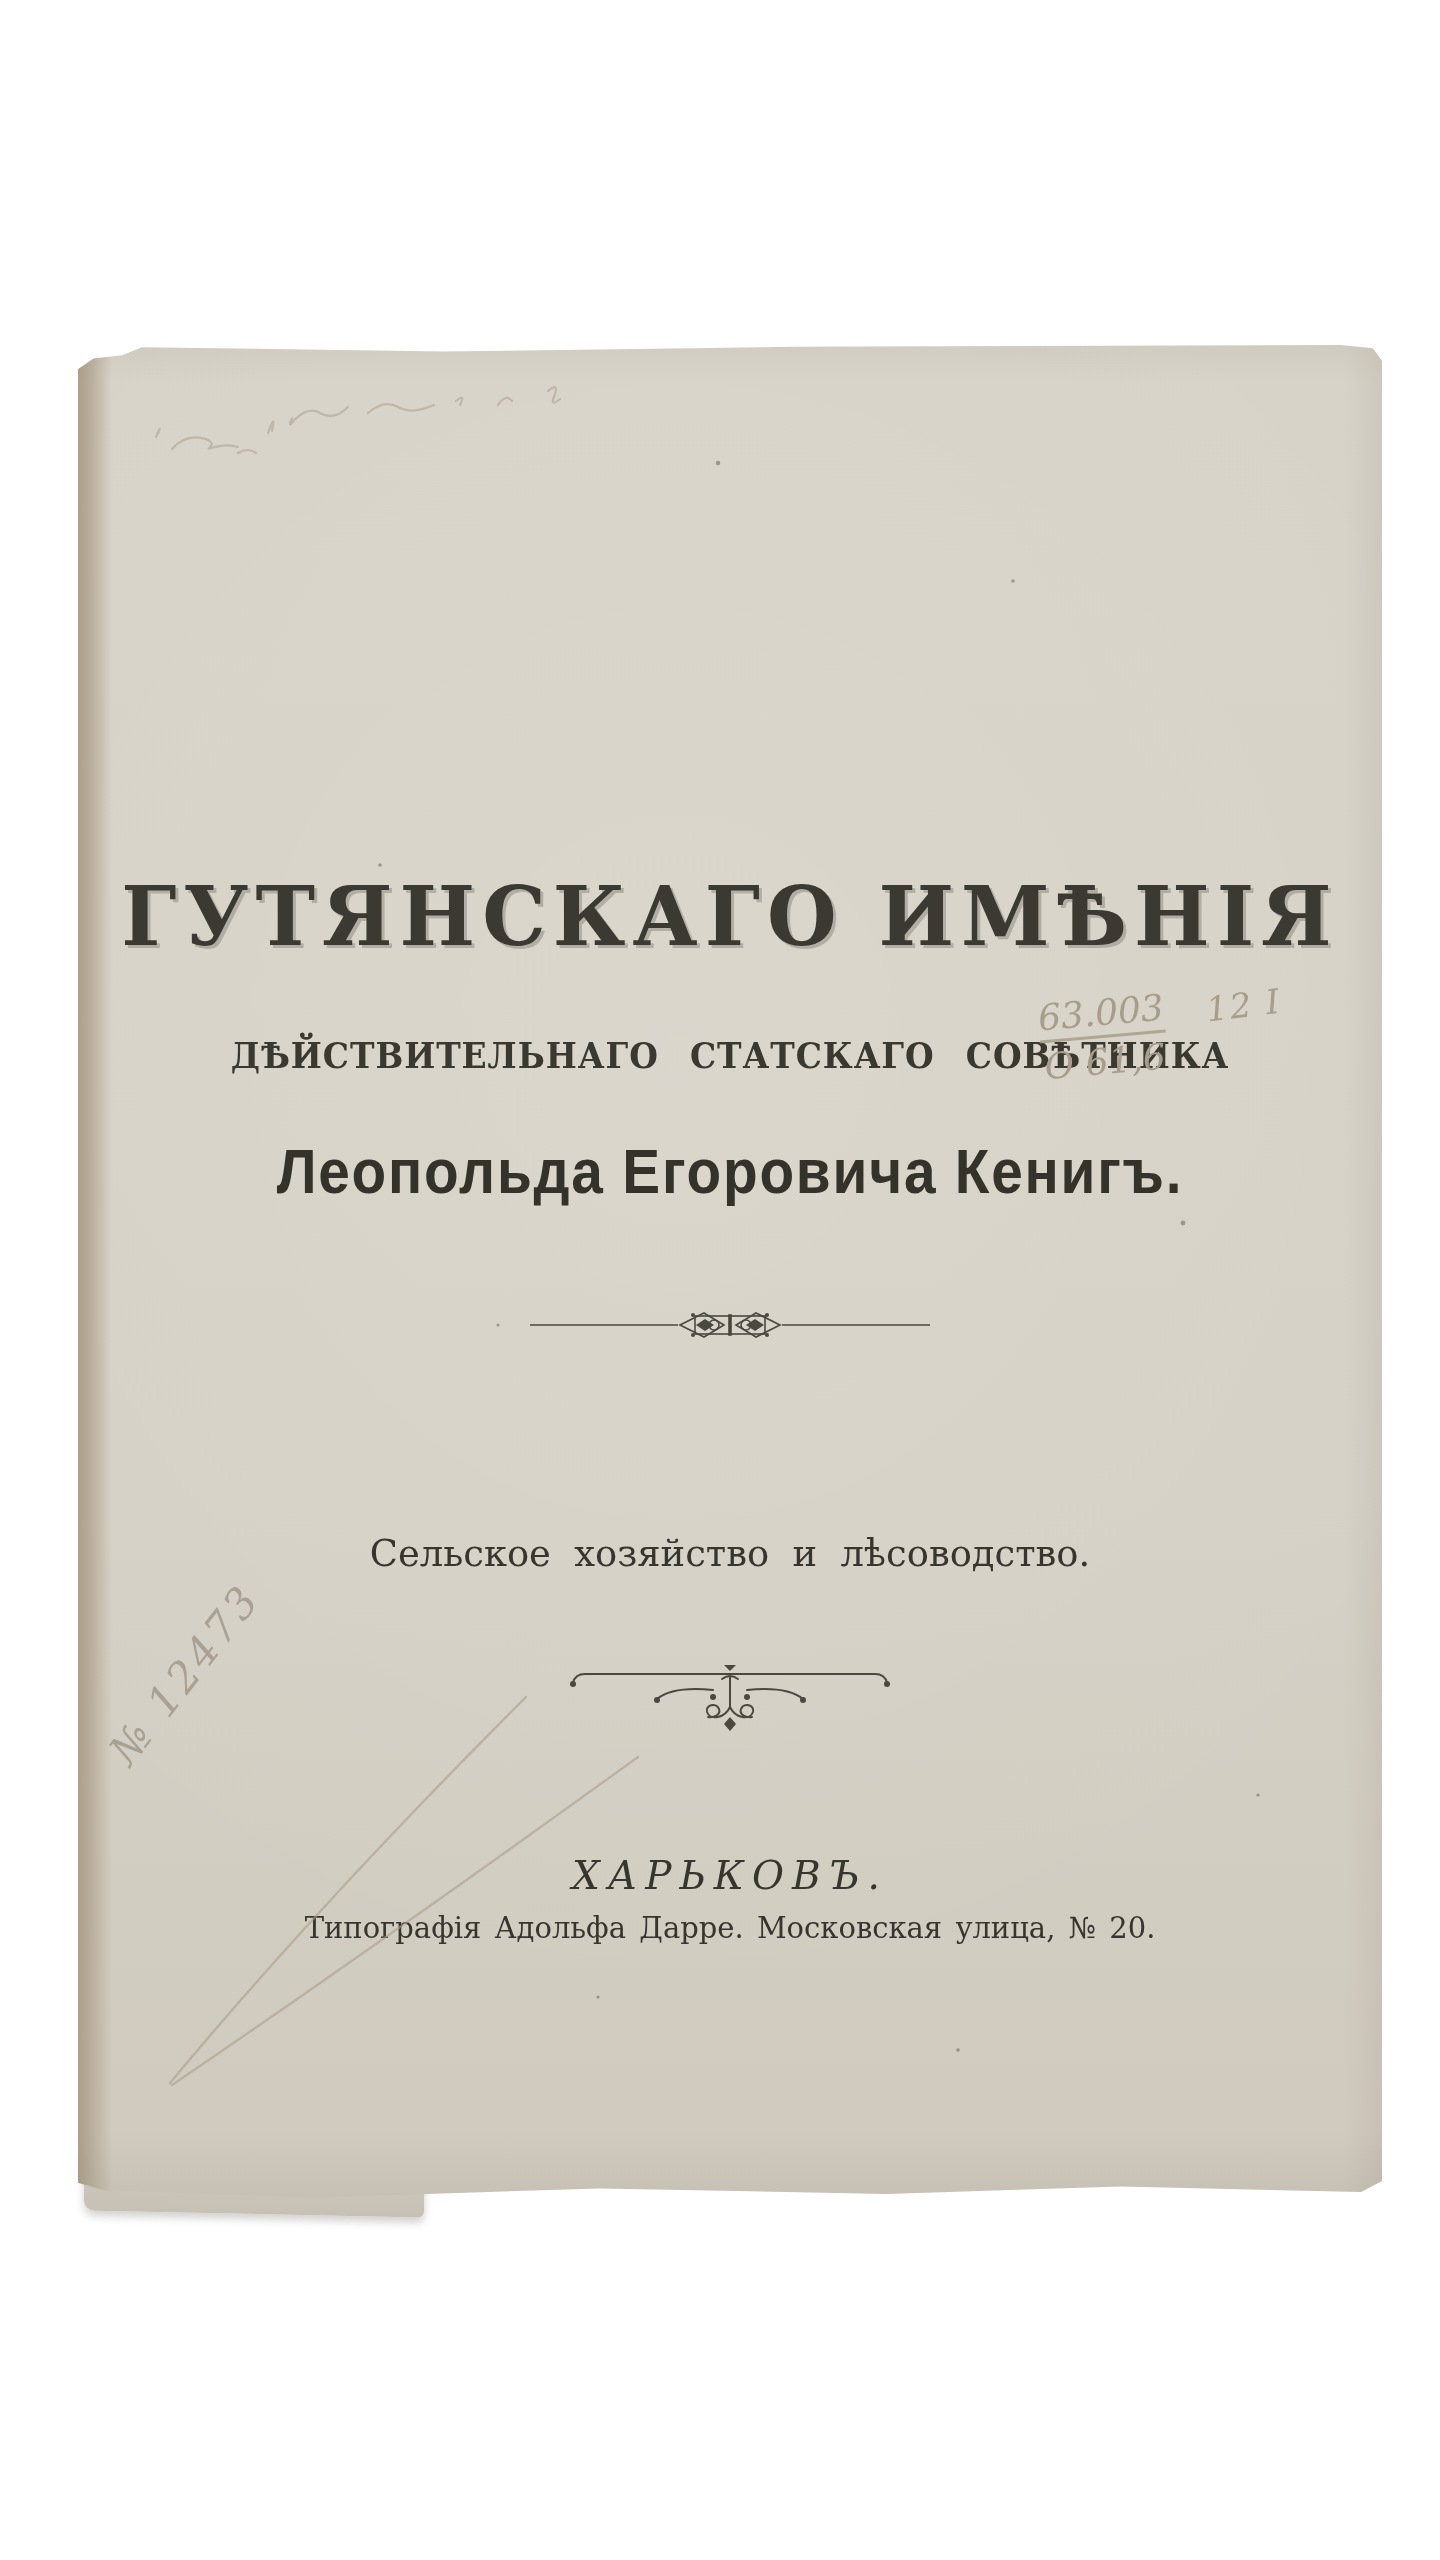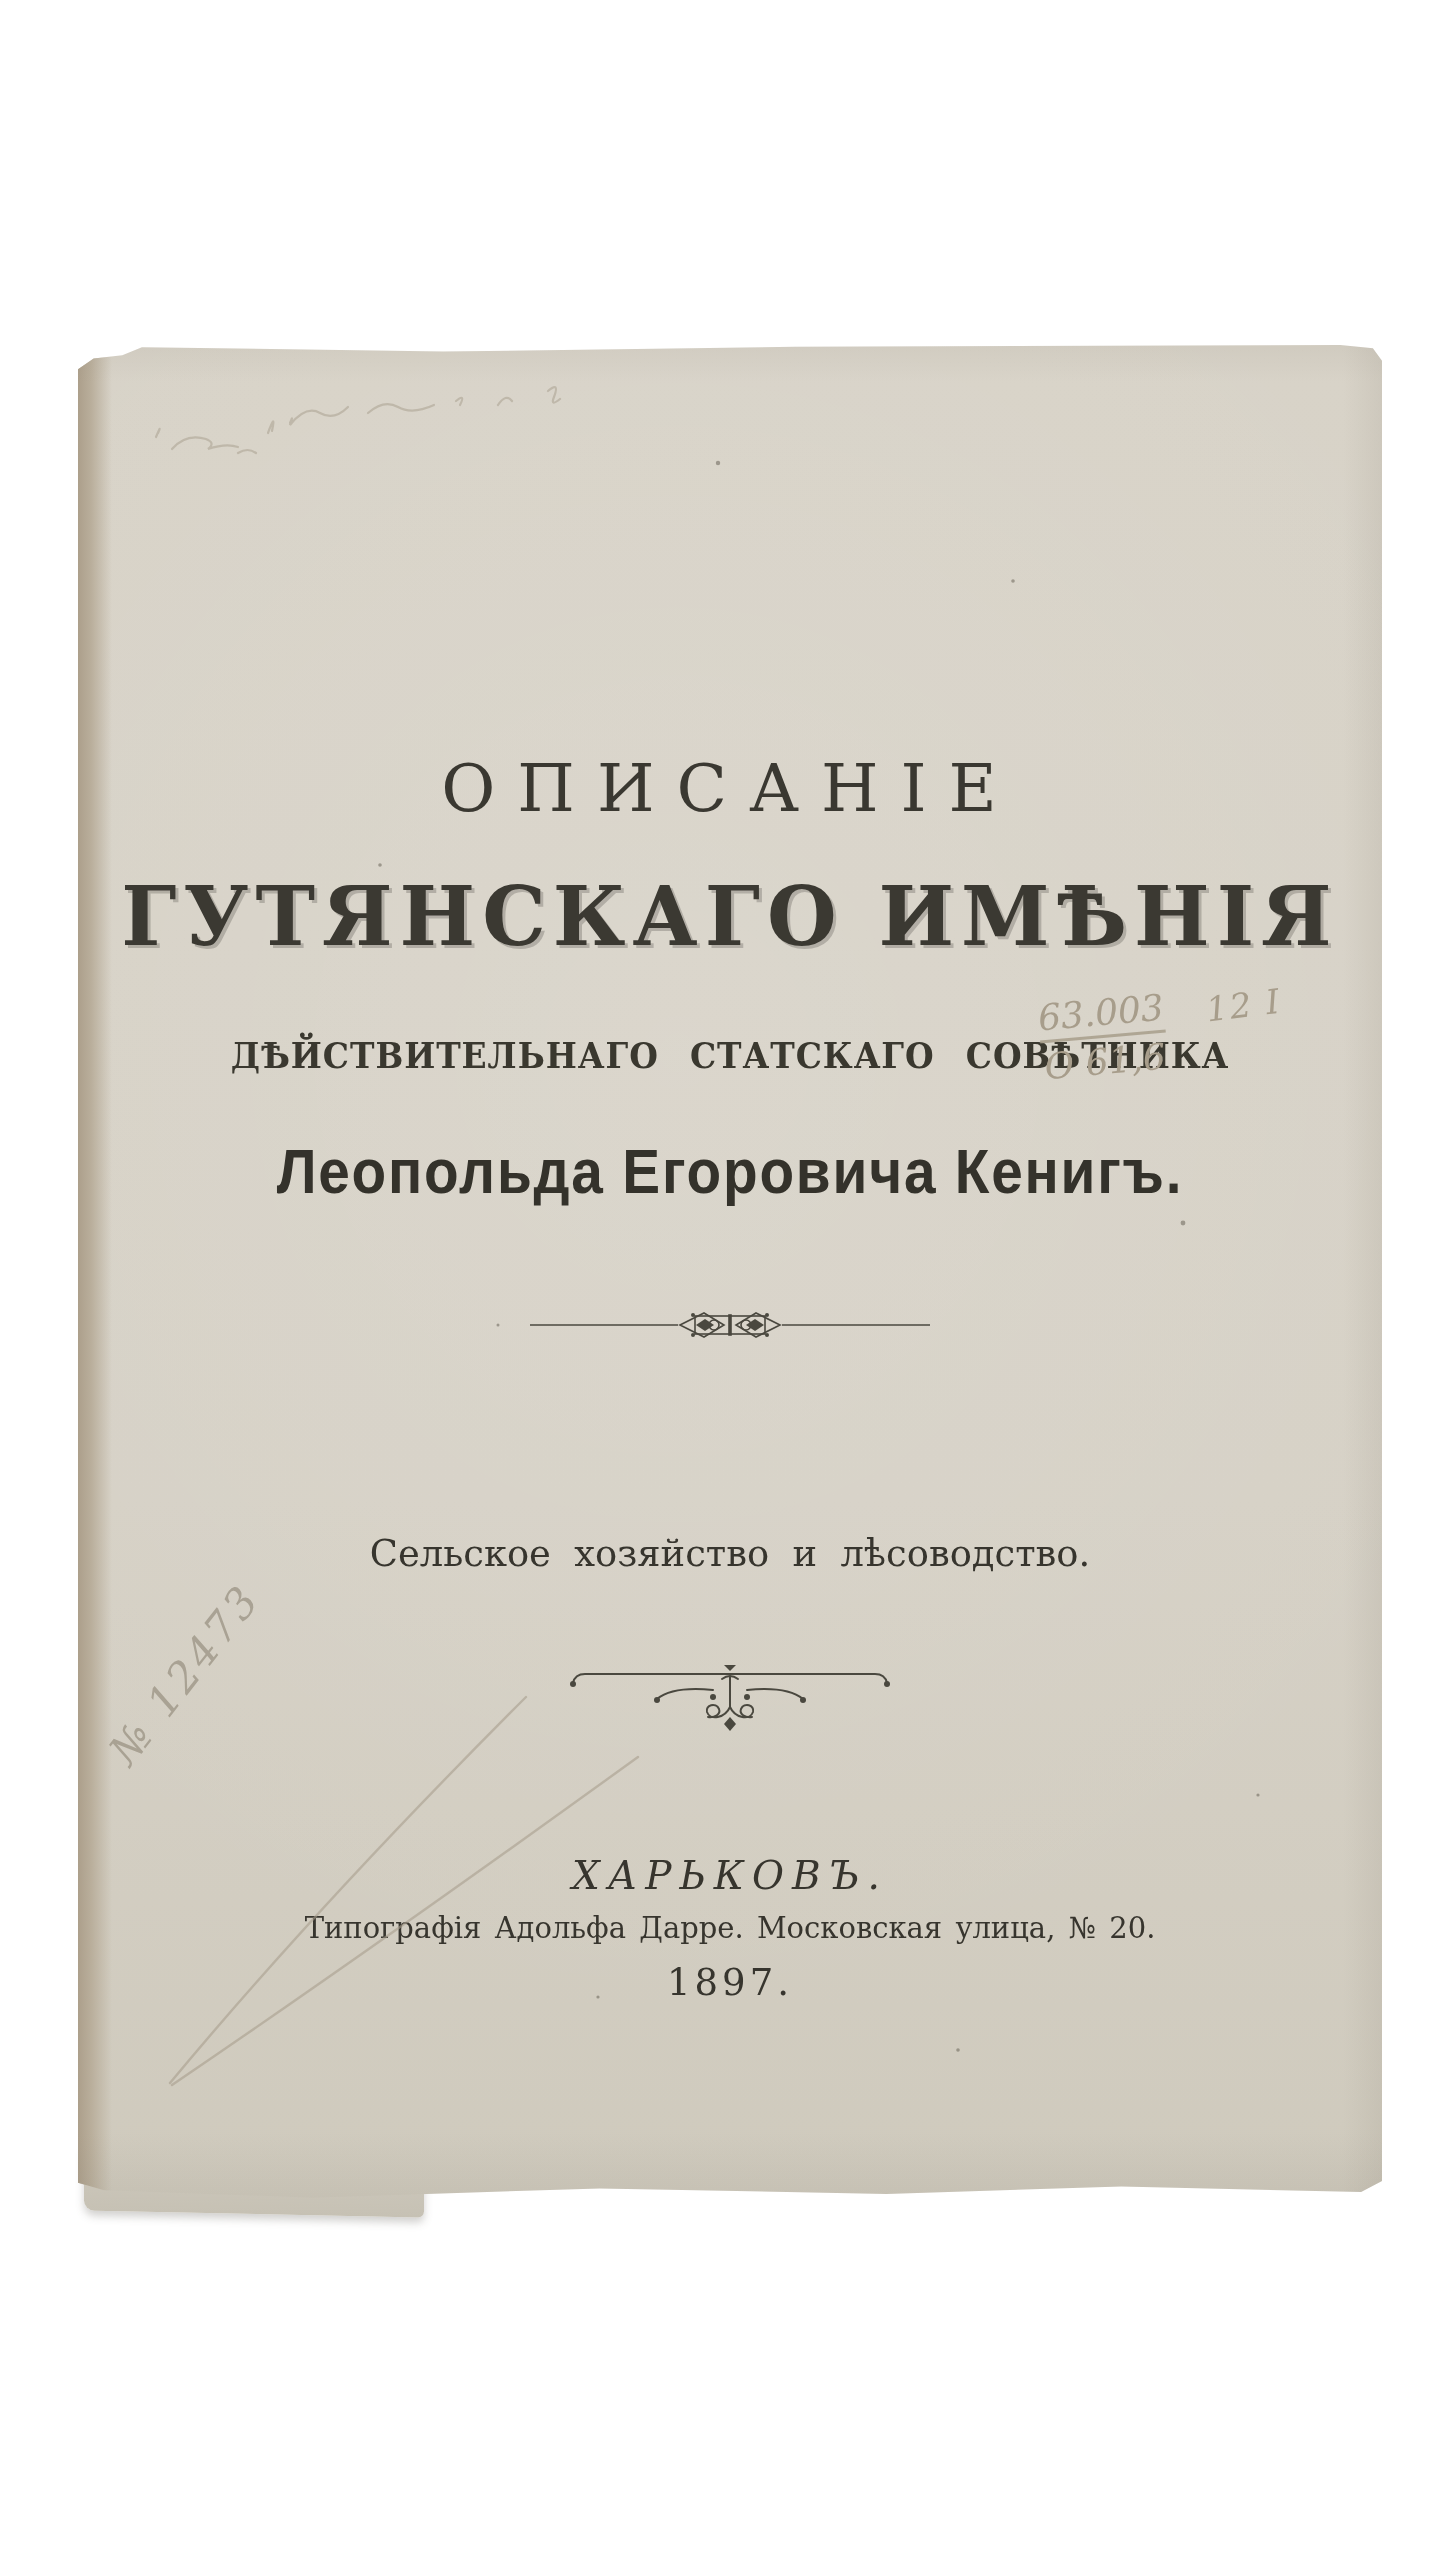--- a/index.html
+++ b/index.html
@@ -87,21 +87,20 @@
     <svg class="illegible-note" width="520" height="110" viewBox="0 0 520 110">
       <g fill="none" stroke="rgba(170,161,143,.55)" stroke-width="2.2" stroke-linecap="round">
         <path d="M38 62 q6 -14 2 -4 m14 16 q14 -16 34 -10 q10 4 2 10 q18 -6 30 -2"></path>
         <path d="M150 58 q8 -22 4 -2 m18 -8 q4 -10 0 2 q16 -20 30 -12 t28 -6"></path>
         <path d="M250 38 q16 -14 30 -6 t36 -2 m22 -4 q10 -8 4 4"></path>
         <path d="M380 30 q8 -12 14 -4 m36 -10 q12 -10 6 6 q-4 10 6 2"></path>
         <path d="M120 78 q10 -6 18 0"></path>
       </g>
     </svg>
 
-    <div class="line title-main">ОПИСАНІЕ</div>
     <div class="line title-estate">ГУТЯНСКАГО ИМѢНІЯ</div>
     <div class="line rank-line">ДѢЙСТВИТЕЛЬНАГО СТАТСКАГО СОВѢТНИКА</div>
     <div class="line owner-name">Леопольда Егоровича Кенигъ.</div>
 
     <div class="ornament ornament-divider">
       <svg width="400" height="40" viewBox="0 0 400 40" fill="none">
         <g stroke="#4a483f" stroke-width="1.6">
           <line x1="0" y1="20" x2="148" y2="20"></line>
           <line x1="252" y1="20" x2="400" y2="20"></line>
           <path d="M150 20 L174 8 L194 20 L174 32 Z"></path>
@@ -143,21 +142,20 @@
           <circle cx="148" cy="40" r="3"></circle>
             <circle cx="182" cy="40" r="3"></circle>
           <path d="M165 60 l6 7 l-6 7 l-6 -7 z"></path>
           <path d="M165 14 l6 -6 h-12 z"></path>
         </g>
       </svg>
     </div>
 
     <div class="line city-line">ХАРЬКОВЪ.</div>
     <div class="line imprint-line">Типографія Адольфа Дарре. Московская улица, № 20.</div>
-    <div class="line year-line">1897.</div>
 
     <div class="pencil call-number">
       <div>63.003</div>
       <div class="rule"></div>
       <div>О 61,6</div>
     </div>
     <div class="pencil shelf-mark">12 І</div>
     <div class="pencil inventory-number">№ 12473</div>
 
     <svg class="strokes" width="1304" height="1862" viewBox="0 0 1304 1862">

